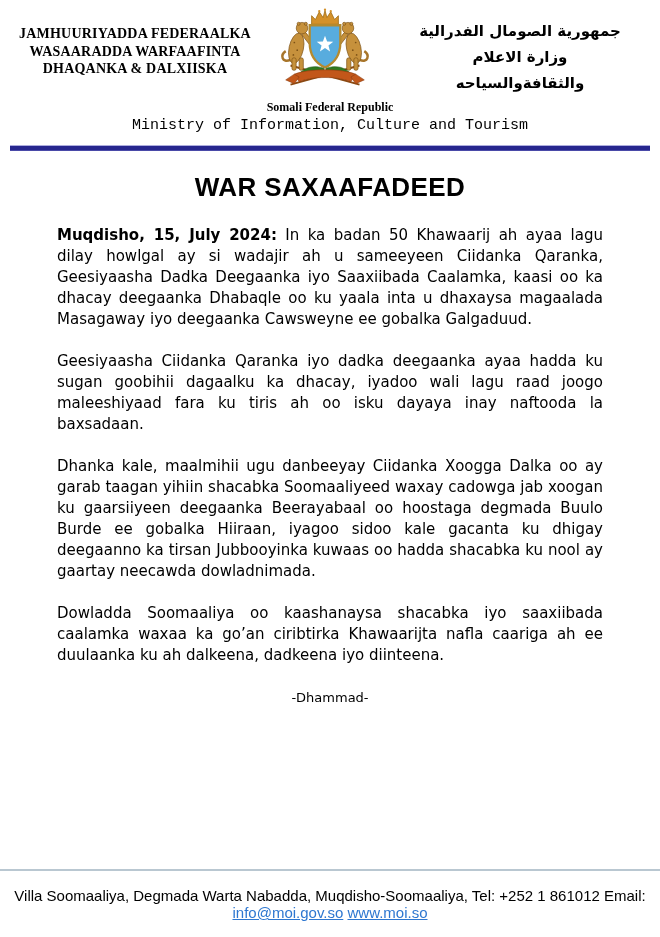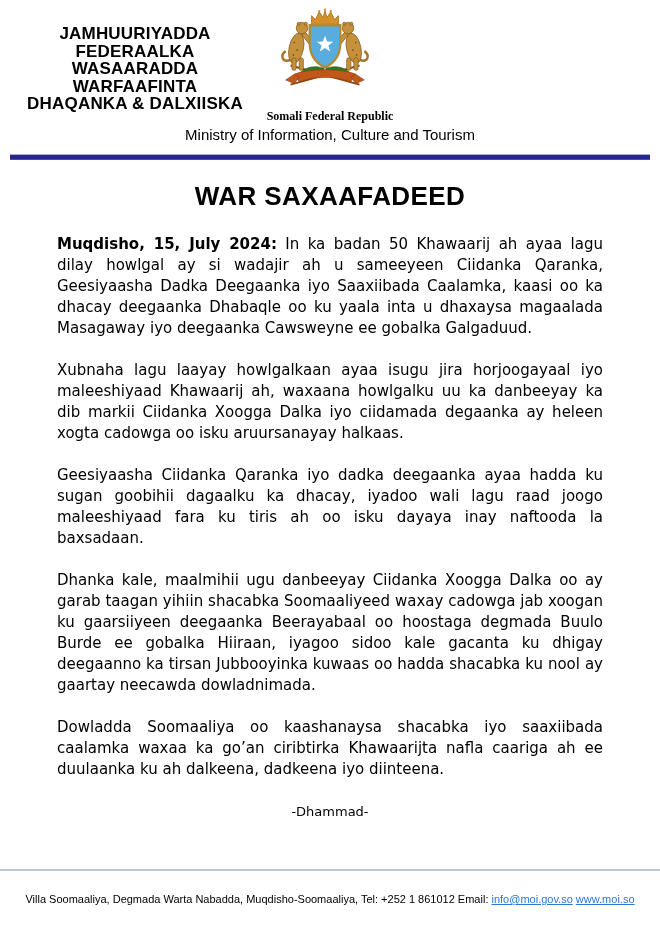--- a/index.html
+++ b/index.html
@@ -5,32 +5,32 @@
   * { margin:0; padding:0; box-sizing:border-box; }
   html,body { background:#ffffff; }
   .page {
     width:660px; height:937px; position:relative; background:#ffffff;
     font-family:"DejaVu Sans", sans-serif; color:#000; overflow:hidden;
   }
   
   .header { display:flex; align-items:flex-start; padding:8px 10px 0 10px; }
   .hdr-left {
     width:250px; padding-top:17px; text-align:center;
-    font-family:Liberation Sans, sans-serif; font-weight:bold;
-    font-size:17px; line-height:17.5px; letter-spacing:0.2px;
+    font-family:Liberation Serif, serif; font-weight:bold;
+    font-size:14px; line-height:17.5px; letter-spacing:0.2px;
   }
   .hdr-emblem { width:130px; text-align:center; }
   .hdr-right {
     flex:1; padding-top:10px; text-align:center; direction:rtl;
     font-family:"DejaVu Sans", sans-serif; font-weight:bold;
     font-size:15px; line-height:26px;
   }
   .subheader { text-align:center; margin-top:-4px; }
   .sub1 { font-family:"Liberation Serif", serif; font-weight:bold; font-size:12px; }
-  .sub2 { font-family:Liberation Sans, sans-serif; font-size:15px; margin-top:2px; }
+  .sub2 { font-family:Liberation Mono, monospace; font-size:15px; margin-top:2px; }
   
   .divider {
     margin:11px 10px 0 10px; height:6px;
     background:linear-gradient(to bottom,#aeaede 0 18%,#26268e 18% 80%,#4a4aa8 80% 100%);
   }
   
   .doc-title {
     margin-top:21px; text-align:center;
     font-family:"Liberation Sans", sans-serif; font-weight:bold;
     font-size:26px; letter-spacing:0.4px;
@@ -38,22 +38,22 @@
   .body-text {
     margin:22px 57px 0 57px;
     font-size:15px; line-height:21px; text-align:justify;
   }
   .body-text p { margin-bottom:21px; }
   .end-mark { text-align:center; font-size:13px; }
   
   .footer { position:absolute; left:0; right:0; top:869px; }
   .footer-line { height:2px; background:#b9c7d1; }
   .footer-text {
-    margin-top:22px; text-align:center;
-    font-family:"Liberation Sans", sans-serif; font-size:11px; color:#000;
+    margin-top:16px; text-align:center;
+    font-family:"Liberation Sans", sans-serif; font-size:15px; color:#000;
   }
   .footer-text a { color:#2e77d0; text-decoration:underline; }
 </style>
 </head>
 <body>
 
 <div class="page">
 
   <div class="header">
     <div class="hdr-left">
@@ -94,34 +94,38 @@
 
         <path d="M59 63 C48 59 38 62 32 70 C44 73 55 69 59 65 Z" fill="#2f7a1f" stroke="#1d5212" stroke-width="0.6"></path>
         <path d="M61 63 C72 59 82 62 88 70 C76 73 65 69 61 65 Z" fill="#2f7a1f" stroke="#1d5212" stroke-width="0.6"></path>
 
         <path d="M28 69 C42 63 78 63 92 69 L87 77 C73 71 47 71 33 77 Z" fill="#c2571a" stroke="#8a3c0f" stroke-width="0.6"></path>
         <path d="M28 69 L19 75 L28 79 L33 72 Z" fill="#c2571a" stroke="#8a3c0f" stroke-width="0.6"></path>
         <path d="M92 69 L101 75 L92 79 L87 72 Z" fill="#c2571a" stroke="#8a3c0f" stroke-width="0.6"></path>
       </svg>
     </div>
 
+    <div class="hdr-right" dir="rtl">
+      <div>جمهورية الصومال الفدرالية</div>
+      <div>وزارة الاعلام</div>
+      <div>والثقافةوالسياحه</div>
+    </div>
   </div>
 
   <div class="subheader">
     <div class="sub1">Somali Federal Republic</div>
     <div class="sub2">Ministry of Information, Culture and Tourism</div>
   </div>
 
   <div class="divider"></div>
 
   <div class="doc-title">WAR SAXAAFADEED</div>
 
   <div class="body-text">
     <p><b>Muqdisho, 15, July 2024:</b><span> In ka badan 50 Khawaarij ah ayaa lagu dilay howlgal ay si wadajir ah u sameeyeen Ciidanka Qaranka, Geesiyaasha Dadka Deegaanka iyo Saaxiibada Caalamka, kaasi oo ka dhacay deegaanka Dhabaqle oo ku yaala inta u dhaxaysa magaalada Masagaway iyo deegaanka Cawsweyne ee gobalka Galgaduud.</span></p>
-    <p>Xubnaha lagu laayay howlgalkaan ayaa isugu jira horjoogayaal iyo maleeshiyaad Khawaarij ah, waxaana howlgalku uu ka danbeeyay ka dib markii Ciidanka Xoogga Dalka iyo ciidamada degaanka ay heleen xogta cadowga oo isku aruursanayay halkaas.</p>
     <p>Geesiyaasha Ciidanka Qaranka iyo dadka deegaanka ayaa hadda ku sugan goobihii dagaalku ka dhacay, iyadoo wali lagu raad joogo maleeshiyaad fara ku tiris ah oo isku dayaya inay naftooda la baxsadaan.</p>
     <p>Dhanka kale, maalmihii ugu danbeeyay Ciidanka Xoogga Dalka oo ay garab taagan yihiin shacabka Soomaaliyeed waxay cadowga jab xoogan ku gaarsiiyeen deegaanka Beerayabaal oo hoostaga degmada Buulo Burde ee gobalka Hiiraan, iyagoo sidoo kale gacanta ku dhigay deegaanno ka tirsan Jubbooyinka kuwaas oo hadda shacabka ku nool ay gaartay neecawda dowladnimada.</p>
     <p>Dowladda Soomaaliya oo kaashanaysa shacabka iyo saaxiibada caalamka waxaa ka go’an ciribtirka Khawaarijta nafla caariga ah ee duulaanka ku ah dalkeena, dadkeena iyo diinteena.</p>
     <p class="end-mark">-Dhammad-</p>
   </div>
 
   <div class="footer">
     <div class="footer-line"></div>
     <div class="footer-text"><span>Villa Soomaaliya, Degmada Warta Nabadda, Muqdisho-Soomaaliya, Tel: +252 1 861012 Email: </span><a href="#">info@moi.gov.so</a><span> </span><a href="#">www.moi.so</a></div>
   </div>

